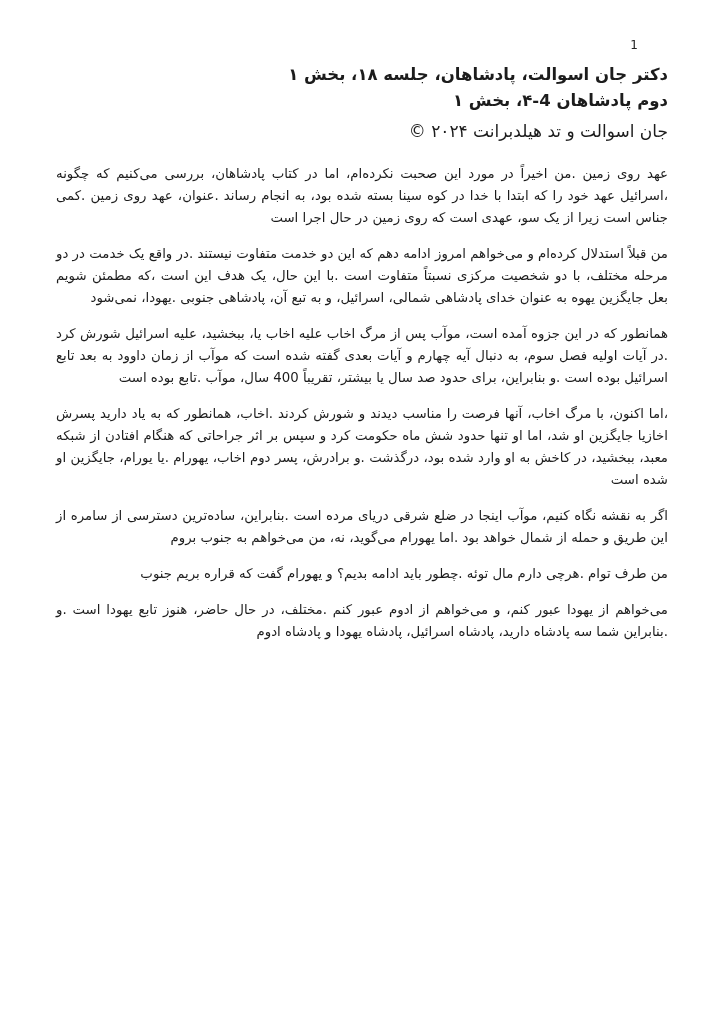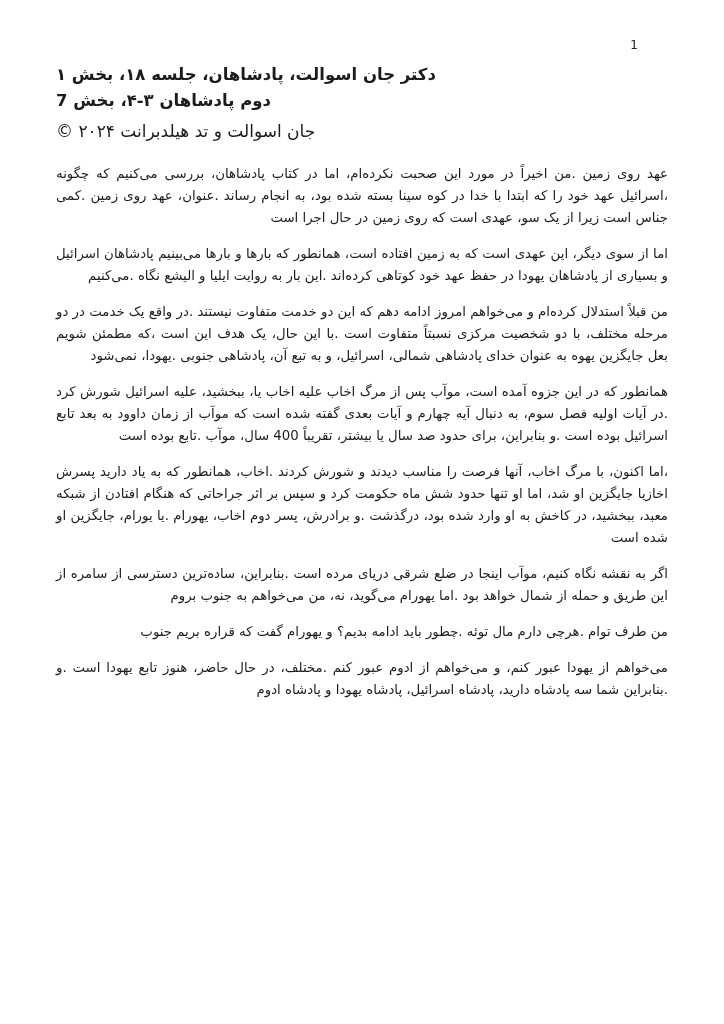--- a/index.html
+++ b/index.html
@@ -26,21 +26,21 @@
   .page-number {
     position: absolute;
     top: 38px;
     right: 86px;
     font-size: 12px;
     color: #222;
     direction: ltr;
   }
   .title-block {
     margin-top: 26px;
-    text-align: left;
+    text-align: right;
   }
   .title-line {
     font-size: 16.5px;
     font-weight: bold;
     line-height: 1.55;
     margin: 0;
   }
   .copyright-line {
     font-size: 17px;
     font-weight: normal;
@@ -60,27 +60,26 @@
   }
 </style>
 </head>
 <body>
 
 <div class="page">
   <div class="page-number">1</div>
 
   <div class="title-block">
     <h1 class="title-line">دکتر جان اسوالت، پادشاهان، جلسه ۱۸، بخش ۱</h1>
-    <h2 class="title-line">دوم پادشاهان ۳-۴، بخش 7</h2>
+    <h2 class="title-line">دوم پادشاهان 4-۴، بخش ۱</h2>
     <div class="copyright-line">جان اسوالت و تد هیلدبرانت ۲۰۲۴ ©</div>
   </div>
 
   <div class="body-text">
     <p>عهد روی زمین .من اخیراً در مورد این صحبت نکرده‌ام، اما در کتاب پادشاهان، بررسی می‌کنیم که چگونه ،اسرائیل عهد خود را که ابتدا با خدا در کوه سینا بسته شده بود، به انجام رساند .عنوان، عهد روی زمین .کمی جناس است زیرا از یک سو، عهدی است که روی زمین در حال اجرا است</p>
-    <p>اما از سوی دیگر، این عهدی است که به زمین افتاده است، همانطور که بارها و بارها می‌بینیم پادشاهان اسرائیل و بسیاری از پادشاهان یهودا در حفظ عهد خود کوتاهی کرده‌اند .این بار به روایت ایلیا و الیشع نگاه .می‌کنیم</p>
     <p>من قبلاً استدلال کرده‌ام و می‌خواهم امروز ادامه دهم که این دو خدمت متفاوت نیستند .در واقع یک خدمت در دو مرحله مختلف، با دو شخصیت مرکزی نسبتاً متفاوت است .با این حال، یک هدف این است ،که مطمئن شویم بعل جایگزین یهوه به عنوان خدای پادشاهی شمالی، اسرائیل، و به تبع آن، پادشاهی جنوبی .یهودا، نمی‌شود</p>
     <p>همانطور که در این جزوه آمده است، موآب پس از مرگ اخاب علیه اخاب یا، ببخشید، علیه اسرائیل شورش کرد .در آیات اولیه فصل سوم، به دنبال آیه چهارم و آیات بعدی گفته شده است که موآب از زمان داوود به بعد تابع اسرائیل بوده است .و بنابراین، برای حدود صد سال یا بیشتر، تقریباً 400 سال، موآب .تابع بوده است</p>
     <p>،اما اکنون، با مرگ اخاب، آنها فرصت را مناسب دیدند و شورش کردند .اخاب، همانطور که به یاد دارید پسرش اخازیا جایگزین او شد، اما او تنها حدود شش ماه حکومت کرد و سپس بر اثر جراحاتی که هنگام افتادن از شبکه معبد، ببخشید، در کاخش به او وارد شده بود، درگذشت .و برادرش، پسر دوم اخاب، یهورام .یا یورام، جایگزین او شده است</p>
     <p>اگر به نقشه نگاه کنیم، موآب اینجا در ضلع شرقی دریای مرده است .بنابراین، ساده‌ترین دسترسی از سامره از این طریق و حمله از شمال خواهد بود .اما یهورام می‌گوید، نه، من می‌خواهم به جنوب بروم</p>
     <p>من طرف توام .هرچی دارم مال توئه .چطور باید ادامه بدیم؟ و یهورام گفت که قراره بریم جنوب</p>
     <p>می‌خواهم از یهودا عبور کنم، و می‌خواهم از ادوم عبور کنم .مختلف، در حال حاضر، هنوز تابع یهودا است .و .بنابراین شما سه پادشاه دارید، پادشاه اسرائیل، پادشاه یهودا و پادشاه ادوم</p>
   </div>
 </div>
 
 </body></html>

